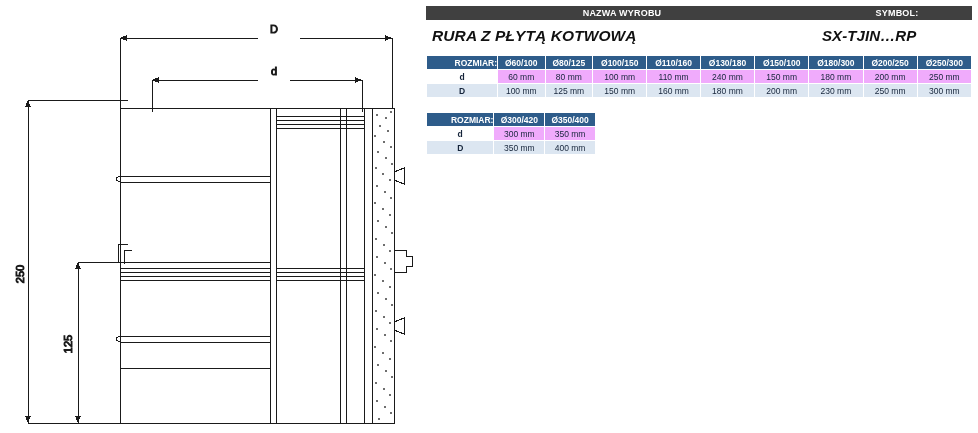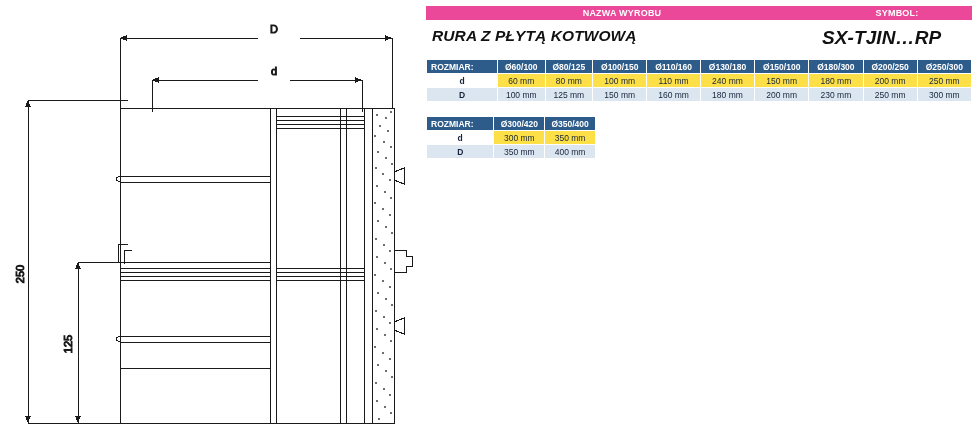--- a/index.html
+++ b/index.html
@@ -34,21 +34,21 @@
   #panel {
     position: absolute;
     left: 426px;
     top: 6px;
     width: 546px;
   }
 
   
   .hdr-bar {
     display: flex;
-    background: #ec4899;
+    background: #404040;
     color: #ffffff;
     font-size: 9px;
     font-weight: bold;
     letter-spacing: .2px;
     height: 14px;
     align-items: center;
   }
   .hdr-name {
     flex: 1 1 auto;
     text-align: center;
@@ -69,21 +69,21 @@
   .prod-title {
     flex: 1 1 auto;
     font-size: 15.5px;
     font-weight: bold;
     color: #111111;
     padding-left: 6px;
     letter-spacing: .1px;
   }
   .prod-symbol {
     flex: 0 0 150px;
-    font-size: 19px;
+    font-size: 15px;
     font-weight: bold;
     color: #111111;
     text-align: left;
     padding-left: 18px;
     letter-spacing: .1px;
   }
 
   
   table.sizes {
     border-collapse: collapse;
@@ -98,25 +98,25 @@
     font-weight: normal;
     vertical-align: middle;
   }
   table.sizes thead th {
     background: #2e5c8a;
     color: #ffffff;
     font-weight: bold;
     font-size: 8.5px;
   }
   table.sizes thead th.lbl {
-    text-align: left;
+    text-align: right;
     padding-left: 4px;
   }
   table.sizes tbody tr.r-odd td {
-    background: #fde047;
+    background: #f0abfc;
   }
   table.sizes tbody tr.r-even td {
     background: #dce6f1;
   }
   table.sizes tbody td.lbl {
     font-weight: bold;
     text-align: center;
   }
   table.sizes tbody tr.r-odd td.lbl { background: #ffffff; }
   table.sizes tbody tr.r-even td.lbl { background: #dce6f1; }

